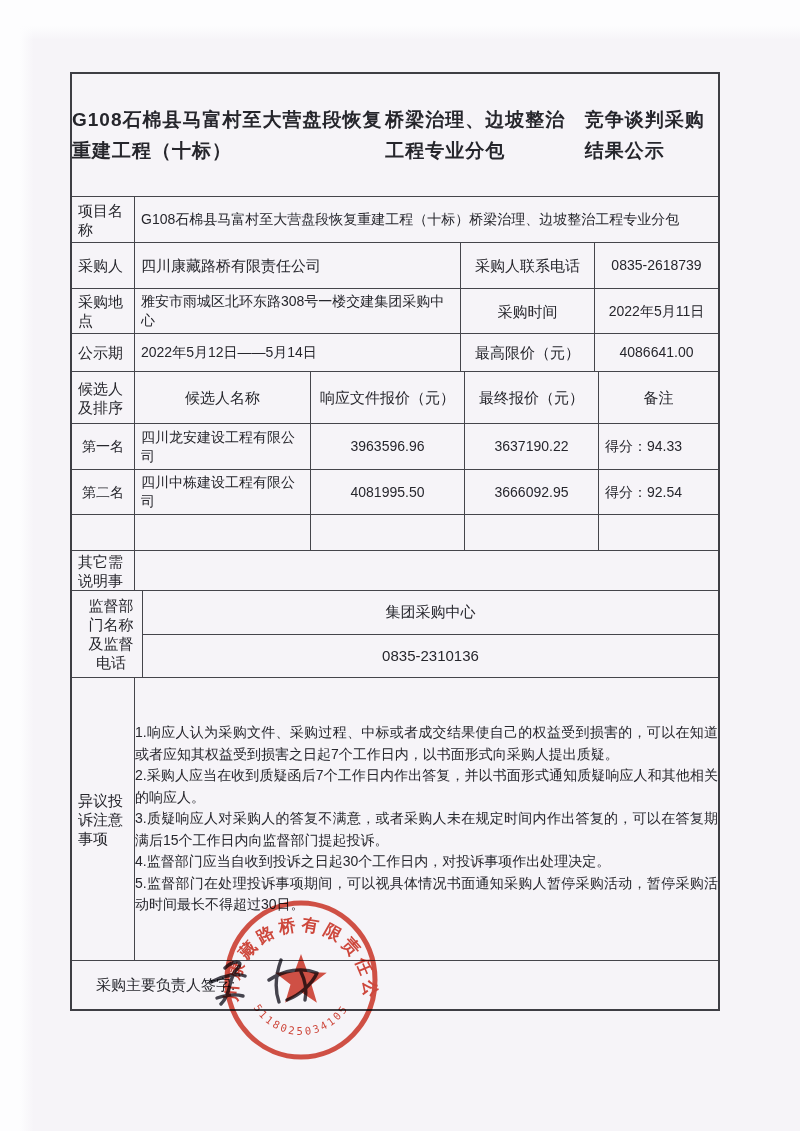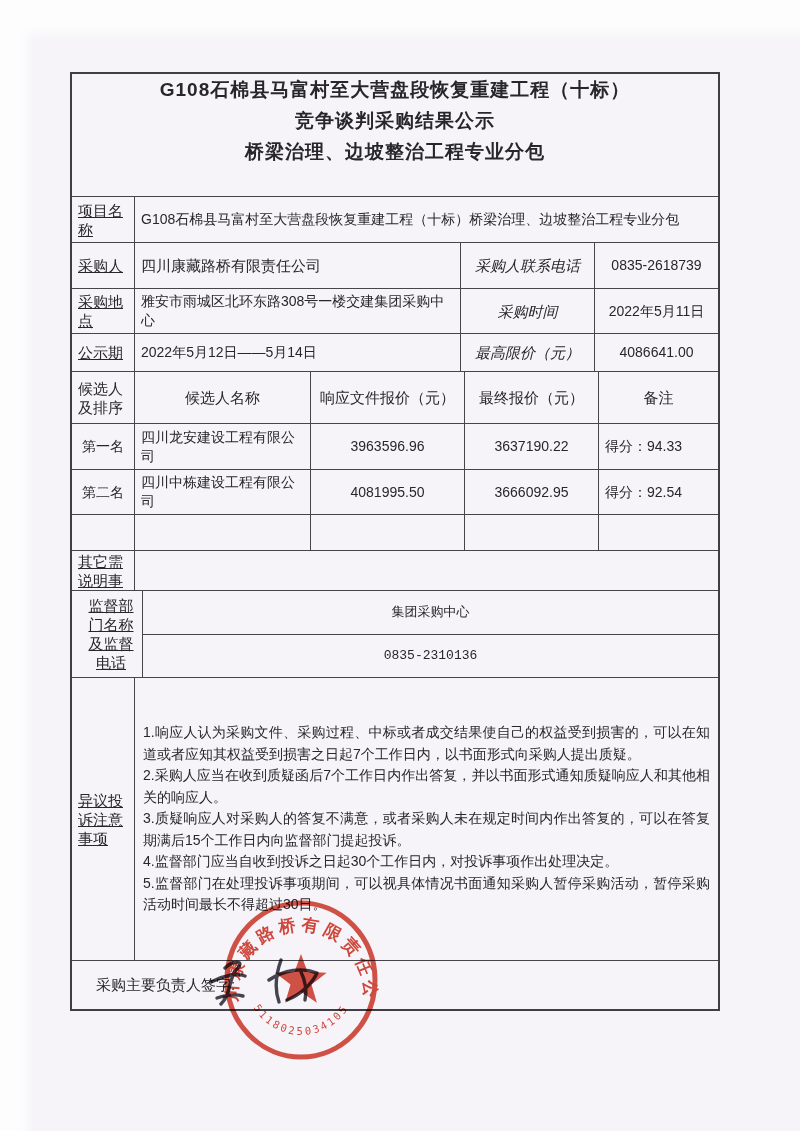--- a/index.html
+++ b/index.html
@@ -26,62 +26,62 @@
   .t-row:last-child{border-bottom:none;}
   .cell{
     box-sizing:border-box;display:flex;align-items:center;
     border-left:1.5px solid #45454b;
     padding:2px 6px;font-size:15px;line-height:19px;
     white-space:pre-line;
   }
   .cell.first{border-left:none;}
   .cell.center{justify-content:center;text-align:center;}
   
-  .title-block{height:122px;display:flex;flex-direction:column;justify-content:flex-start;align-items:center;border-bottom:1.5px solid #45454b;}
+  .title-block{height:122px;display:flex;flex-direction:row;justify-content:flex-start;align-items:center;border-bottom:1.5px solid #45454b;}
   .title-line{font-size:19px;font-weight:bold;line-height:31px;letter-spacing:1px;}
   
-  .c-label{width:62px;flex:none;text-decoration:underline;}
+  .c-label{width:62px;flex:none;}
   .c-val{flex:1;}
-  .c-mid{width:134px;flex:none;font-style:italic;}
+  .c-mid{width:134px;flex:none;}
   .c-right{width:124px;flex:none;}
   .cc1{width:62px;flex:none;}
   .cc2{width:176px;flex:none;}
   .cc3{width:154px;flex:none;}
   .cc4{width:134px;flex:none;}
   .cc5{flex:1;}
   .h46{height:46px;} .h45{height:45px;} .h44{height:45px;justify-content:flex-end;} .h38{height:38px;}
   .h52{height:52px;} .h36{height:36px;} .h40{height:40px;}
   .num{font-size:14px;}
   .small{font-size:14px;}
   
   .sup-right{flex:1;display:flex;flex-direction:column;border-left:1.5px solid #45454b;}
-  .sup-sub{flex:1;display:flex;align-items:center;justify-content:center;font-size:13px;box-sizing:border-box;font-family:Liberation Mono, monospace;}
+  .sup-sub{flex:1;display:flex;align-items:center;justify-content:center;font-size:15px;box-sizing:border-box;}
   .sup-sub + .sup-sub{border-top:1.5px solid #45454b;}
   .sup-row{height:87px;padding-left:8px;}
   
   .obj-row{height:283px;}
-  .obj-text{flex:1;border-left:1.5px solid #45454b;display:flex;flex-direction:column;justify-content:center;padding:4px 8px;box-sizing:border-box;}
+  .obj-text{flex:1;border-left:1.5px solid #45454b;display:flex;flex-direction:column;justify-content:center;padding:4px 0;box-sizing:border-box;}
   .obj-item{font-size:14px;line-height:21.5px;text-align:justify;}
   
   .sig-row{height:48px;display:flex;align-items:center;padding:0 24px;font-size:15px;box-sizing:border-box;}
   
   .seal{position:absolute;left:221px;top:899px;width:160px;height:163px;mix-blend-mode:multiply;opacity:.92;}
   .handsign{position:absolute;left:203px;top:942px;width:150px;height:82px;mix-blend-mode:multiply;}
 </style>
 </head>
 <body>
 
 <div class="page">
 
   <div class="doc-table">
 
     <div class="title-block">
       <div class="title-line">G108石棉县马富村至大营盘段恢复重建工程（十标）</div>
+      <div class="title-line">桥梁治理、边坡整治工程专业分包</div>
       <div class="title-line">竞争谈判采购结果公示</div>
-      <div class="title-line">桥梁治理、边坡整治工程专业分包</div>
     </div>
 
     <div class="t-row h46">
       <div class="cell first c-label">项目名
 称</div>
       <div class="cell c-val small">G108石棉县马富村至大营盘段恢复重建工程（十标）桥梁治理、边坡整治工程专业分包</div>
     </div>
 
     <div class="t-row h46">
       <div class="cell first c-label">采购人</div>

